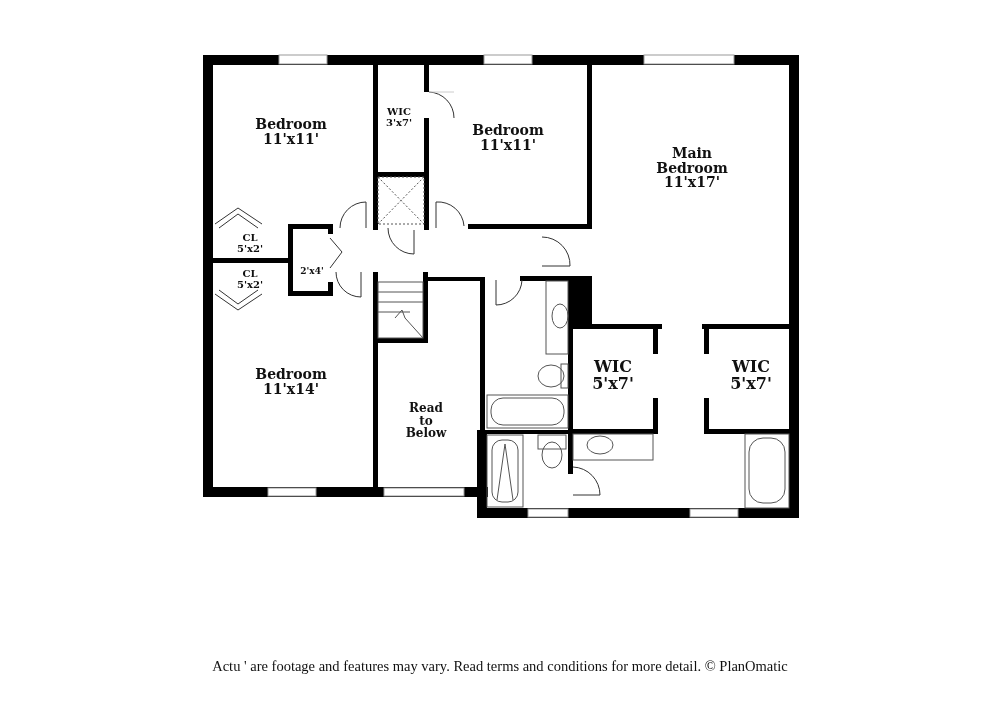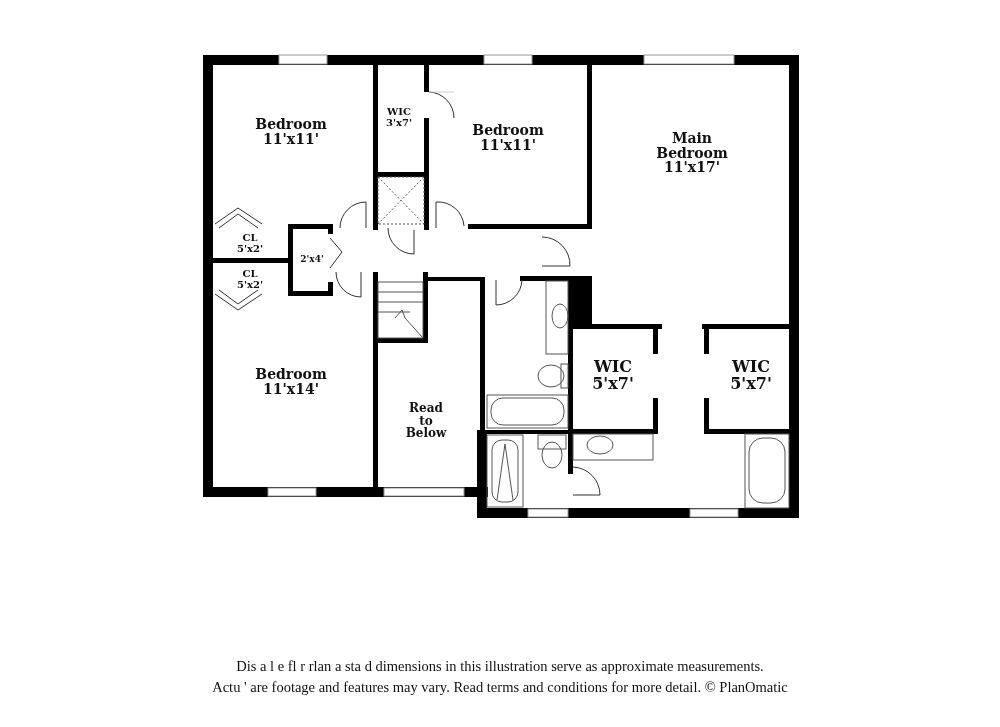--- a/index.html
+++ b/index.html
@@ -4,21 +4,21 @@
 <style>
   html, body { margin: 0; padding: 0; background: #ffffff; }
   body { width: 1000px; height: 727px; position: relative; overflow: hidden; font-family: "DejaVu Serif", serif; }
   svg.plan { position: absolute; left: 0; top: 0; }
   .lbl { position: absolute; text-align: center; font-family: "DejaVu Serif", "Liberation Serif", serif; font-weight: bold; color: #111; line-height: 1.05; transform: translate(-50%, -50%); white-space: nowrap; }
   .lbl .name, .lbl .dim { display: block; }
   .big { font-size: 14px; }
   .med { font-size: 16px; }
   .sm  { font-size: 12px; }
   .xs  { font-size: 10px; }
-  .xxs { font-size: 9px; }
+  .xxs { font-size: 9px; margin-top: 12px; }
   .disclaimer { position: absolute; left: 0; width: 1000px; top: 656px; text-align: center; font-family: "Liberation Serif", serif; font-size: 14.5px; color: #111; line-height: 21px; }
   .disclaimer span { display: block; }
 </style>
 </head>
 <body>
 
 <svg class="plan" width="1000" height="727" viewBox="0 0 1000 727" xmlns="http://www.w3.org/2000/svg">
   <g fill="#000">
 
     <rect x="203" y="55" width="596" height="10"></rect>
@@ -162,21 +162,21 @@
 <div class="lbl xs" style="left:399px; top:117px;">
   <span class="name">WIC</span>
   <span class="dim">3'x7'</span>
 </div>
 
 <div class="lbl big" style="left:508px; top:138px;">
   <span class="name">Bedroom</span>
   <span class="dim">11'x11'</span>
 </div>
 
-<div class="lbl big" style="left:692px; top:153px;">
+<div class="lbl big" style="left:692px; top:168px;">
   <span class="name">Main</span>
   <span class="name">Bedroom</span>
   <span class="dim">11'x17'</span>
 </div>
 
 <div class="lbl xs" style="left:250px; top:243px;">
   <span class="name">CL</span>
   <span class="dim">5'x2'</span>
 </div>
 
@@ -204,15 +204,14 @@
   <span class="name">WIC</span>
   <span class="dim">5'x7'</span>
 </div>
 
 <div class="lbl med" style="left:751px; top:376px;">
   <span class="name">WIC</span>
   <span class="dim">5'x7'</span>
 </div>
 
 <div class="disclaimer">
-  <span>Dis  a     l  e fl   r  rlan a    sta   d dimensions in this illustration serve as approximate measurements.</span>
   <span>Actu  '     are footage and features may vary. Read terms and conditions for more detail. © PlanOmatic</span>
 </div>
 
 </body></html>

